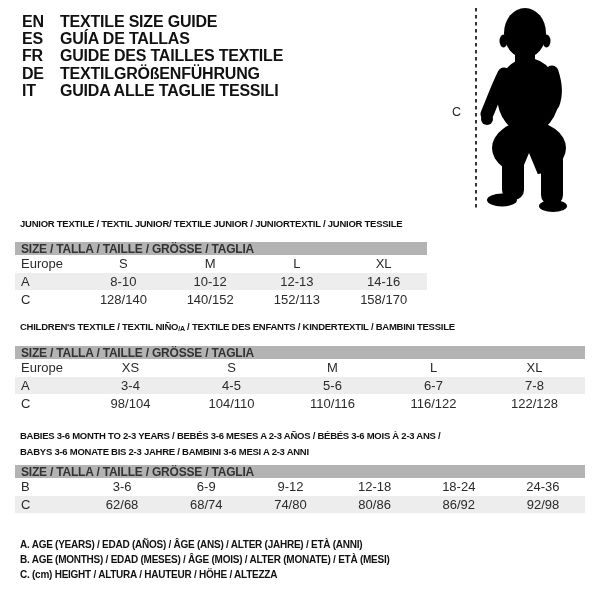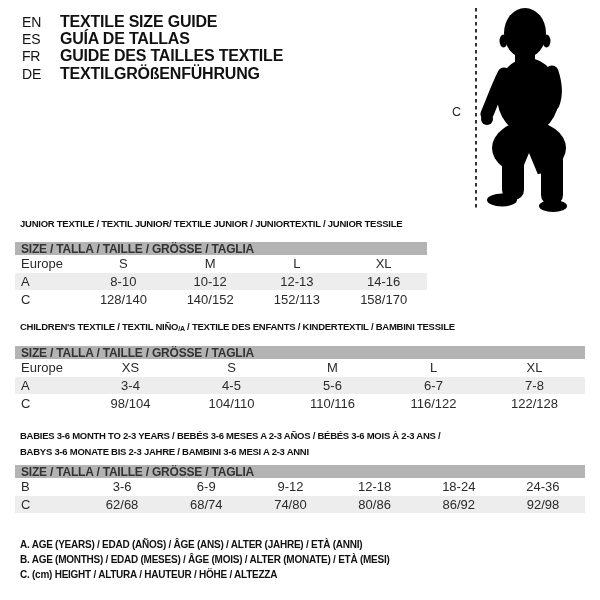--- a/index.html
+++ b/index.html
@@ -3,21 +3,21 @@
 <meta charset="utf-8">
 <style>
   html,body{margin:0;padding:0;background:#fff;}
   .page{
     position:relative;width:600px;height:600px;background:#ffffff;overflow:hidden;
     font-family:"Liberation Sans","DejaVu Sans",sans-serif;color:#1a1a1a;
   }
   
   .lang-block{position:absolute;left:22px;top:13px;}
   .lang-row{display:flex;height:17.4px;align-items:center;}
-  .lang-code{width:38px;font-size:14px;font-weight:normal;letter-spacing:-0.2px;color:#111;}
+  .lang-code{width:38px;font-size:16px;font-weight:bold;letter-spacing:-0.2px;color:#111;}
   .lang-title{font-size:16px;font-weight:bold;letter-spacing:-0.2px;color:#111;white-space:nowrap;}
   
   .figure{position:absolute;left:440px;top:0;width:160px;height:215px;}
   .measure-label{position:absolute;left:452px;top:105px;font-size:12.5px;color:#222;}
   
   .sec-title{position:absolute;left:20px;font-size:9.5px;font-weight:bold;letter-spacing:-0.25px;color:#111;white-space:nowrap;}
   .sec-title .subscript{font-size:7px;vertical-align:-1px;}
   
   .size-table{position:absolute;left:15px;}
   .bar{height:13px;background:#b3b3b3;display:flex;align-items:center;}
@@ -44,20 +44,24 @@
       <span class="lang-code">ES</span>
       <span class="lang-title">GUÍA DE TALLAS</span>
     </div>
     <div class="lang-row">
       <span class="lang-code">FR</span>
       <span class="lang-title">GUIDE DES TAILLES TEXTILE</span>
     </div>
     <div class="lang-row">
       <span class="lang-code">DE</span>
       <span class="lang-title">TEXTILGRÖßENFÜHRUNG</span>
+    </div>
+    <div class="lang-row">
+      <span class="lang-code">IT</span>
+      <span class="lang-title">GUIDA ALLE TAGLIE TESSILI</span>
     </div>
   </div>
 
   <div class="figure">
     <svg width="160" height="215" viewBox="0 0 160 215" xmlns="http://www.w3.org/2000/svg">
       <line x1="36" y1="8" x2="36" y2="208" stroke="#333" stroke-width="2" stroke-dasharray="3.5 3.5"></line>
       <g fill="#000">
 
         <path d="M64 74 C 57 88, 53 100, 47 114" stroke="#000" stroke-width="13" stroke-linecap="round" fill="none"></path>
         <circle cx="47" cy="119" r="6"></circle>

